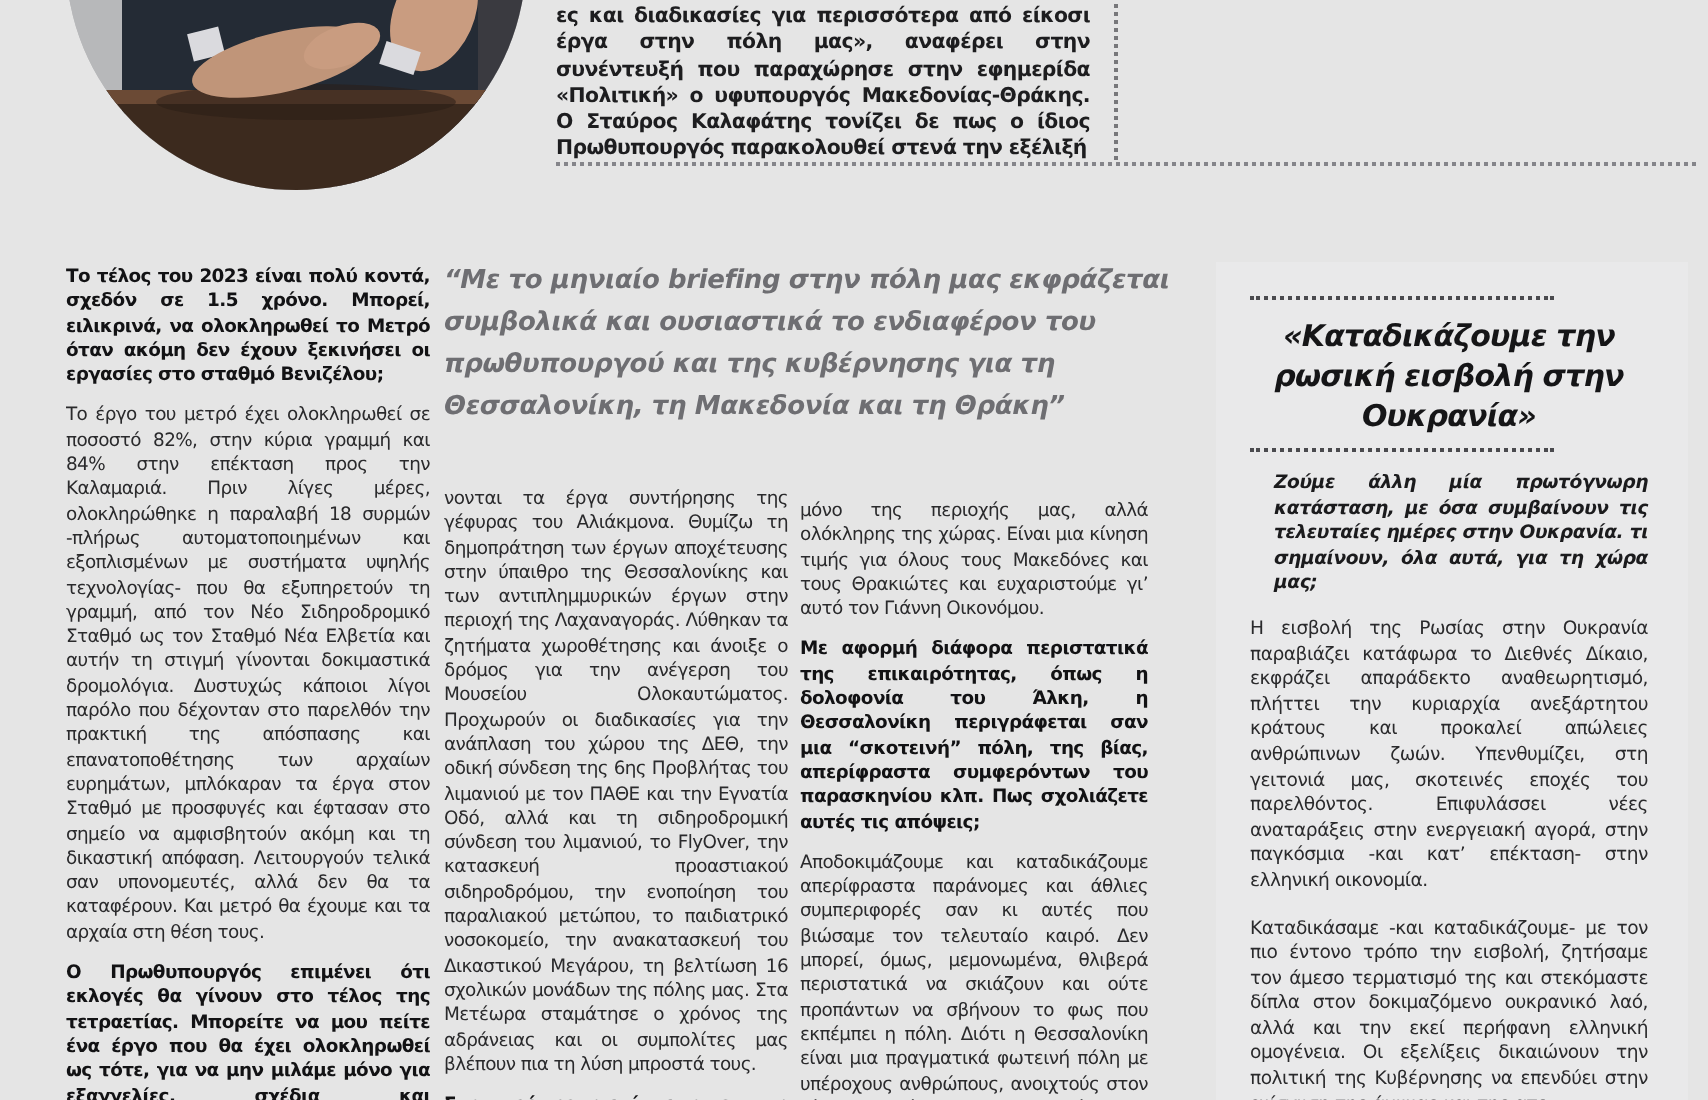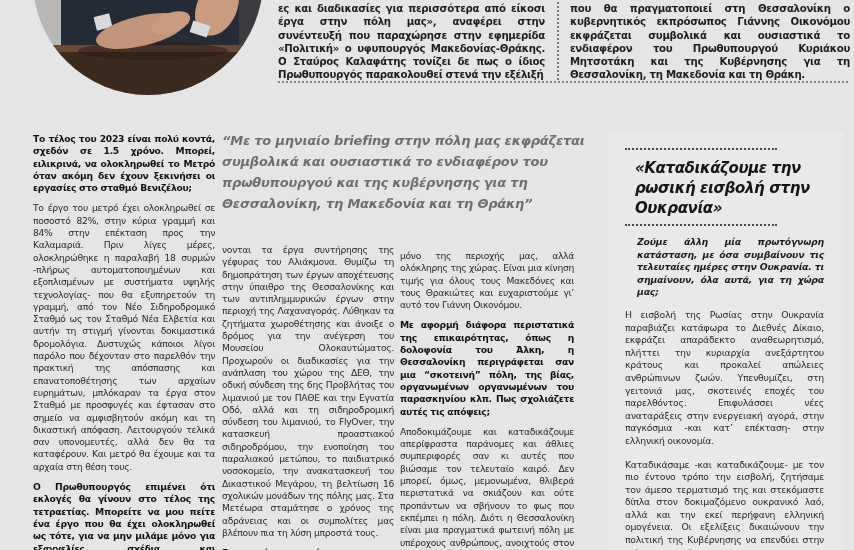--- a/index.html
+++ b/index.html
@@ -30,22 +30,22 @@
   .col p { margin:0 0 8px 0; }
   .col p.q { font-weight:bold; color:#121214; }
   .col1 { left:33px;  top:133px; width:182px; height:417px; }
   .col2 { left:222px; top:244px; width:172px; height:306px; }
   .col3 { left:400px; top:250px; width:174px; height:310px; }
 
   
   .sidebar { position:absolute; left:608px; top:131px; width:236px; height:430px;
              background:#e9e9ea; padding:13px 20px 0 17px; box-sizing:border-box; overflow:hidden; }
   .sidebar .dotline { border-top:2px dotted #4a4a4e; width:152px; margin:4px 0 8px 0; }
-  .sidebar h2 { margin:2px 0 6px 10px; font-size:15px; line-height:20px; font-style:italic;
-                font-weight:bold; color:#151517; letter-spacing:-0.4px; }
+  .sidebar h2 { margin:2px 0 6px 0; font-size:15px; line-height:20px; font-style:italic;
+                font-weight:bold; color:#151517; letter-spacing:-0.4px;text-align:center; }
   .sidebar .lead { font-weight:bold; font-style:italic; font-size:9.3px; line-height:12.6px;
                    color:#1b1b1d; text-align:justify; margin:10px 0 10px 12px; letter-spacing:-0.2px; }
   .sidebar .body-p { font-size:9.3px; line-height:12.6px; color:#2a2a2c; text-align:justify;
                      margin:0 0 11px 0; letter-spacing:-0.25px; }
 </style>
 </head>
 <body>
 
 <div class="page">
 
@@ -65,41 +65,40 @@
       <ellipse cx="138" cy="158" rx="20" ry="10" fill="#c99c80" transform="rotate(-20 138 158)"></ellipse>
       <ellipse cx="184" cy="142" rx="20" ry="30" fill="#c99c80" transform="rotate(24 184 142)"></ellipse>
       <ellipse cx="196" cy="120" rx="7" ry="16" fill="#c99c80" transform="rotate(30 196 120)"></ellipse>
       <rect x="158" y="158" width="18" height="12" fill="#dadade" transform="rotate(18 167 164)"></rect>
     </svg>
   </div>
 
   <div class="intro">
     <p class="intro-col-a">ες και διαδικασίες για περισσότερα από είκοσι έργα στην πόλη μας», αναφέρει στην συνέντευξή που παραχώρησε στην εφημερίδα «Πολιτική» ο υφυπουργός Μακεδονίας-Θράκης.  Ο Σταύρος Καλαφάτης τονίζει δε πως ο ίδιος Πρωθυπουργός παρακολουθεί στενά την εξέλιξή</p>
     <div class="intro-divider"></div>
-    <p class="intro-col-b">που θα πραγματοποιεί στη Θεσσαλονίκη ο κυβερνητικός εκπρόσωπος Γιάννης Οικονόμου εκφράζεται συμβολικά και ουσιαστικά το ενδιαφέρον του Πρωθυπουργού Κυριάκου Μητσοτάκη και της Κυβέρνησης για τη Θεσσαλονίκη, τη Μακεδονία και τη Θράκη.</p>
   </div>
   <div class="intro-rule"></div>
 
   <div class="pullquote">“Με το μηνιαίο briefing στην πόλη μας εκφράζεται συμβολικά και ουσιαστικά το ενδιαφέρον του πρωθυπουργού και της κυβέρνησης για τη Θεσσαλονίκη, τη  Μακεδονία και τη Θράκη”</div>
 
   <div class="col col1">
     <p class="q">Το τέλος του 2023 είναι πολύ κοντά, σχεδόν σε 1.5 χρόνο. Μπορεί, ειλικρινά, να ολοκληρωθεί το Μετρό όταν ακόμη δεν έχουν ξεκινήσει οι εργασίες στο σταθμό Βενιζέλου;</p>
     <p class="a">Το έργο του μετρό έχει ολοκληρωθεί σε ποσοστό 82%, στην κύρια γραμμή και 84% στην επέκταση προς την Καλαμαριά. Πριν λίγες μέρες, ολοκληρώθηκε η παραλαβή 18 συρμών -πλήρως αυτοματοποιημένων και εξοπλισμένων με συστήματα υψηλής τεχνολογίας- που θα εξυπηρετούν τη γραμμή, από τον Νέο Σιδηροδρομικό Σταθμό ως τον Σταθμό Νέα Ελβετία και αυτήν τη στιγμή γίνονται δοκιμαστικά δρομολόγια. Δυστυχώς κάποιοι λίγοι παρόλο που δέχονταν στο παρελθόν την πρακτική της απόσπασης και επανατοποθέτησης των αρχαίων ευρημάτων, μπλόκαραν τα έργα στον Σταθμό με προσφυγές και έφτασαν στο σημείο να αμφισβητούν ακόμη και τη δικαστική απόφαση. Λειτουργούν τελικά σαν υπονομευτές, αλλά δεν θα τα καταφέρουν. Και μετρό θα έχουμε και τα αρχαία στη θέση τους.</p>
     <p class="q">Ο Πρωθυπουργός επιμένει ότι εκλογές θα γίνουν στο τέλος της τετραετίας. Μπορείτε να μου πείτε ένα έργο που θα έχει ολοκληρωθεί ως τότε, για να μην μιλάμε μόνο για εξαγγελίες, σχέδια και προγραμματισμούς;</p>
 
   </div>
 
   <div class="col col2">
     <p class="a">νονται τα έργα συντήρησης της γέφυρας του Αλιάκμονα. Θυμίζω τη δημοπράτηση των έργων αποχέτευσης στην ύπαιθρο της Θεσσαλονίκης και των αντιπλημμυρικών έργων στην περιοχή της Λαχαναγοράς. Λύθηκαν τα ζητήματα χωροθέτησης και άνοιξε ο δρόμος για την ανέγερση του Μουσείου Ολοκαυτώματος. Προχωρούν οι διαδικασίες για την ανάπλαση του χώρου της ΔΕΘ, την οδική σύνδεση της 6ης Προβλήτας του λιμανιού με τον ΠΑΘΕ και την Εγνατία Οδό, αλλά και τη σιδηροδρομική σύνδεση του λιμανιού, το FlyOver, την κατασκευή προαστιακού σιδηροδρόμου, την ενοποίηση του παραλιακού μετώπου, το παιδιατρικό νοσοκομείο, την ανακατασκευή του Δικαστικού Μεγάρου, τη βελτίωση 16 σχολικών μονάδων της πόλης μας. Στα Μετέωρα σταμάτησε ο χρόνος της αδράνειας και οι συμπολίτες μας βλέπουν πια τη λύση μπροστά τους.</p>
     <p class="q">Στην πρόσφατη επίσκεψη του στη Θεσσαλονίκη ο κ. Οικονόμου ανακοίνωσε briefing μια φορά το μήνα στη Θεσσα-</p>
   </div>
 
   <div class="col col3">
     <p class="a">μόνο της περιοχής μας, αλλά ολόκληρης της χώρας. Είναι μια κίνηση τιμής για όλους τους Μακεδόνες και τους Θρακιώτες και ευχαριστούμε γι’ αυτό τον Γιάννη Οικονόμου.</p>
-    <p class="q">Με αφορμή διάφορα περιστατικά της επικαιρότητας, όπως η δολοφονία του Άλκη, η Θεσσαλονίκη περιγράφεται σαν μια “σκοτεινή” πόλη, της βίας, οργανωμένων οργανωμένων του παρασκηνίου κλπ. Πως σχολιάζετε αυτές τις απόψεις;</p>
+    <p class="q">Με αφορμή διάφορα περιστατικά της επικαιρότητας, όπως η δολοφονία του Άλκη, η Θεσσαλονίκη περιγράφεται σαν μια “σκοτεινή” πόλη, της βίας, απερίφραστα συμφερόντων του παρασκηνίου κλπ. Πως σχολιάζετε αυτές τις απόψεις;</p>
     <p class="a">Αποδοκιμάζουμε και καταδικάζουμε απερίφραστα παράνομες και άθλιες συμπεριφορές σαν κι αυτές που βιώσαμε τον τελευταίο καιρό. Δεν μπορεί, όμως, μεμονωμένα, θλιβερά περιστατικά να σκιάζουν και ούτε προπάντων να σβήνουν το φως που εκπέμπει η πόλη.  Διότι  η Θεσσαλονίκη είναι μια πραγματικά φωτεινή πόλη με υπέροχους ανθρώπους, ανοιχτούς στον δίπλα, καλόκαρδος και φιλότιμους. Είναι η πόλη του Νίκου Γαβριήλ Πεντζίκη, του Γιώργου Βαφόπουλου, του Τάκη Βαρβιτσιώτη, του</p>
   </div>
 
   <aside class="sidebar">
     <div class="dotline"></div>
     <h2>«Καταδικάζουμε την ρωσική εισβολή στην Ουκρανία»</h2>
     <div class="dotline"></div>
     <p class="lead">Ζούμε άλλη μία πρωτόγνωρη κατάσταση, με όσα συμβαίνουν τις τελευταίες ημέρες στην Ουκρανία. τι σημαίνουν, όλα αυτά, για τη χώρα μας;</p>
     <p class="body-p">Η εισβολή της Ρωσίας στην Ουκρανία παραβιάζει κατάφωρα το Διεθνές Δίκαιο, εκφράζει απαράδεκτο αναθεωρητισμό, πλήττει την κυριαρχία ανεξάρτητου κράτους και προκαλεί απώλειες ανθρώπινων ζωών. Υπενθυμίζει, στη γειτονιά μας, σκοτεινές εποχές του παρελθόντος. Επιφυλάσσει νέες αναταράξεις στην ενεργειακή αγορά, στην παγκόσμια -και κατ’ επέκταση- στην ελληνική οικονομία.</p>
     <p class="body-p">Καταδικάσαμε -και καταδικάζουμε- με τον πιο έντονο τρόπο την εισβολή, ζητήσαμε τον άμεσο τερματισμό της και στεκόμαστε δίπλα στον δοκιμαζόμενο ουκρανικό λαό, αλλά και την εκεί περήφανη ελληνική ομογένεια. Οι εξελίξεις δικαιώνουν την πολιτική της Κυβέρνησης να επενδύει στην ενίσχυση της άμυνας και της απο</p>

